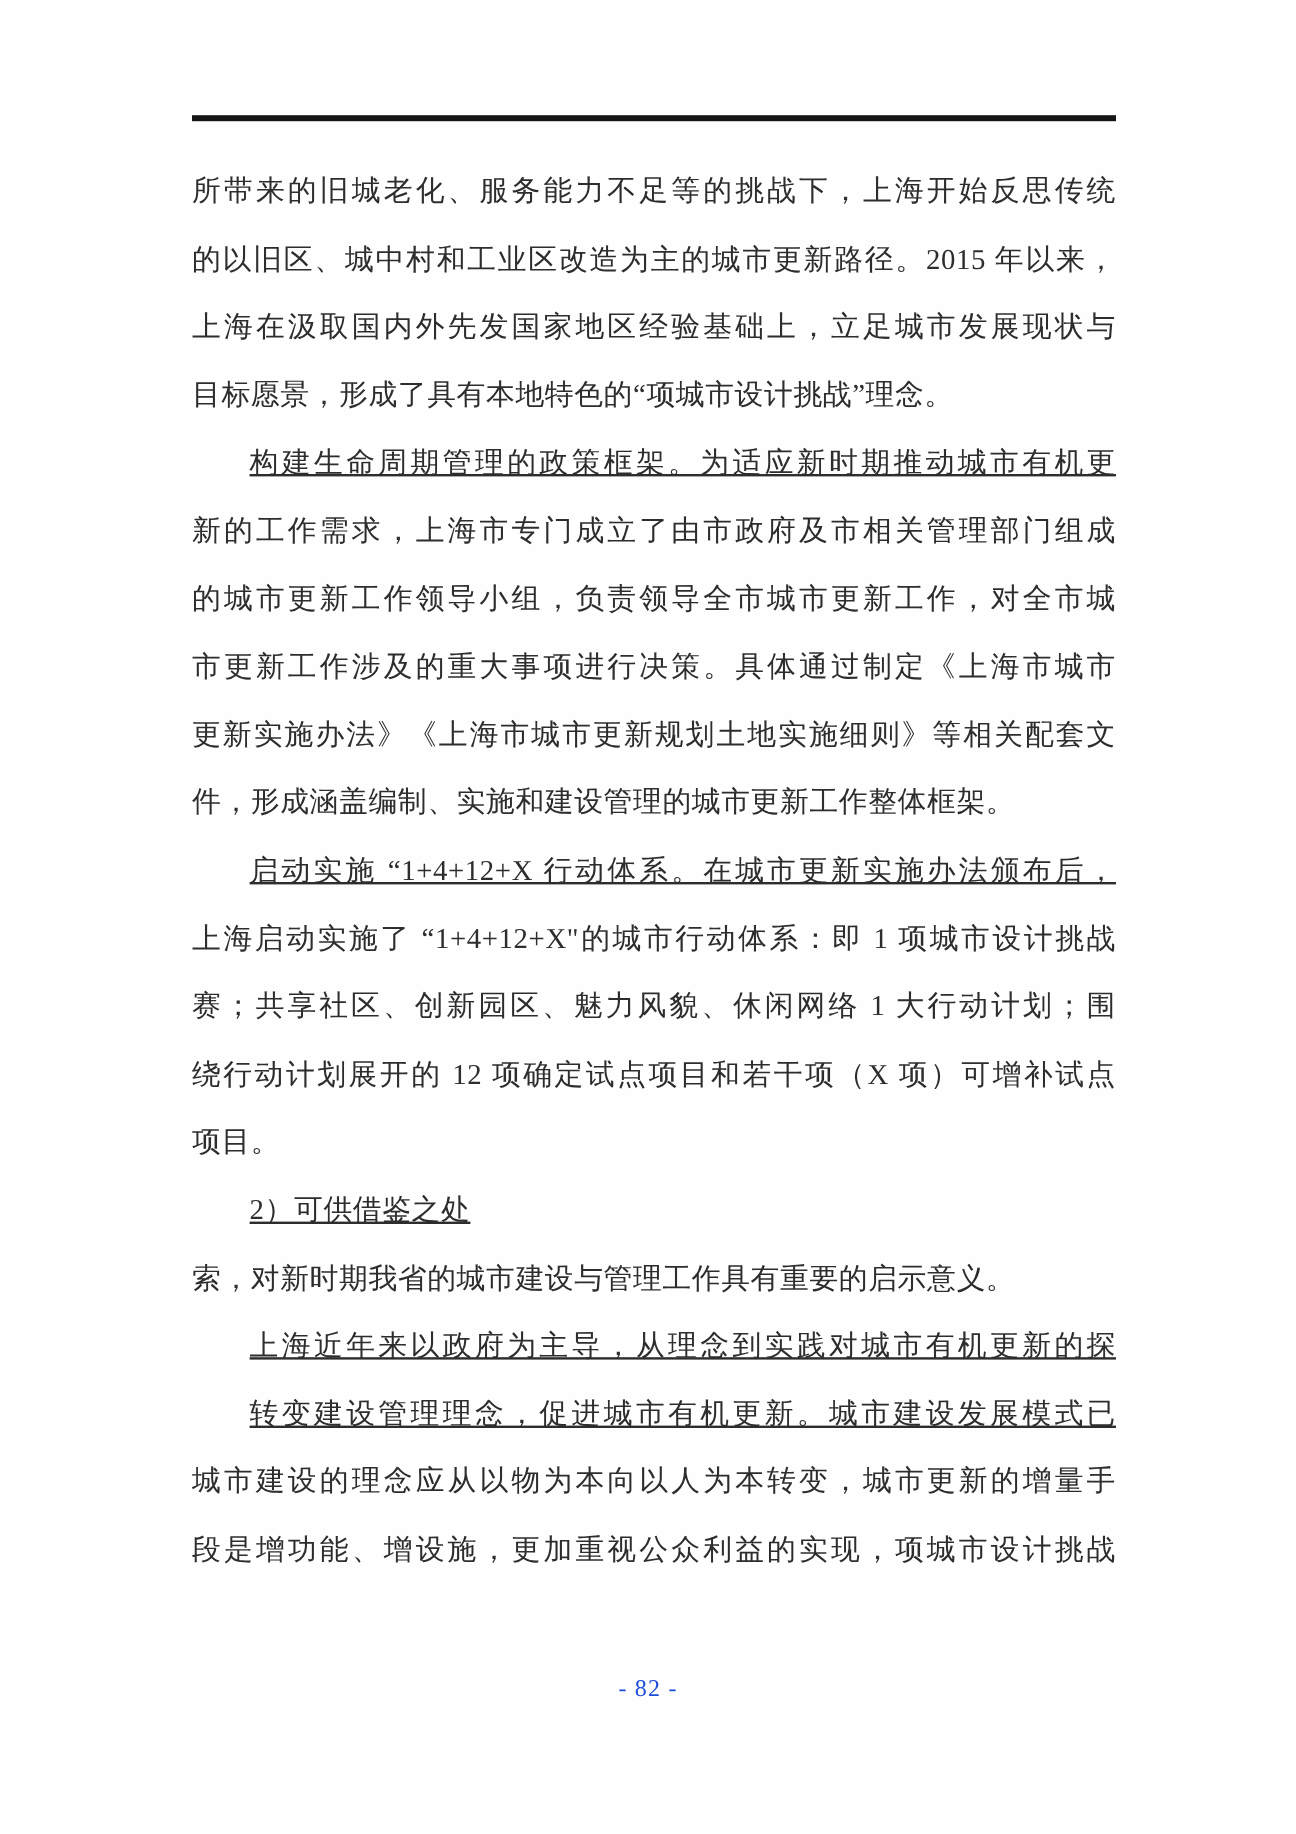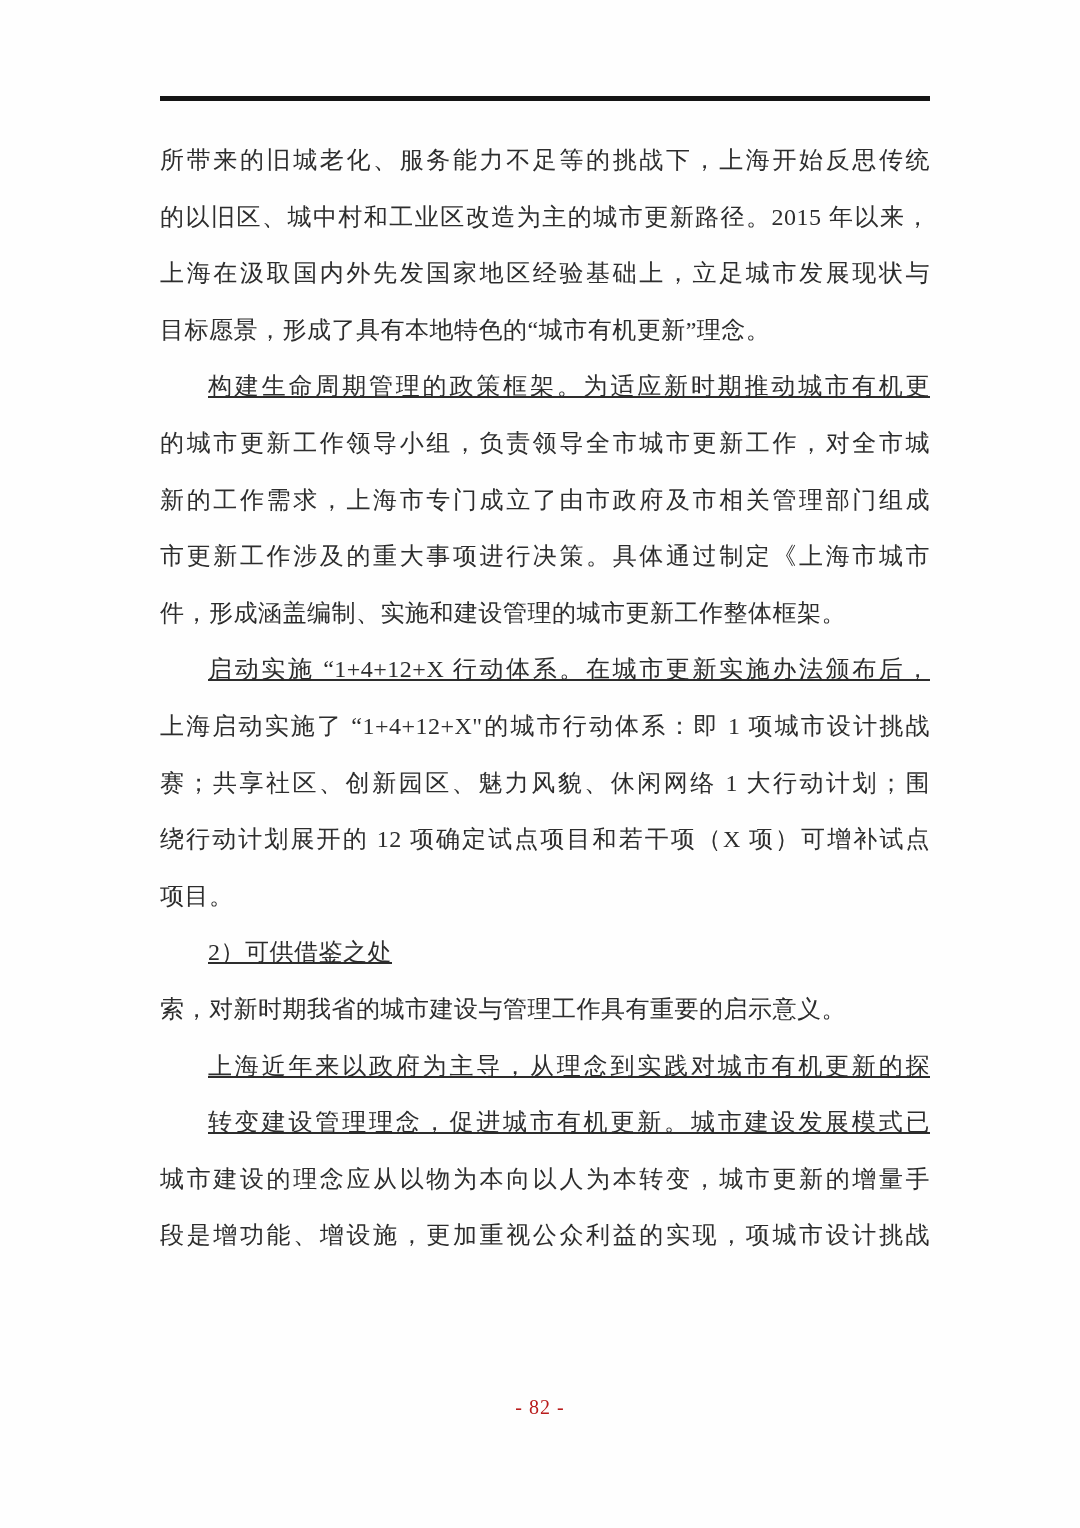--- a/index.html
+++ b/index.html
@@ -48,45 +48,46 @@
     text-indent: 2em;
     text-decoration: underline;
   }
   .page-number {
     position: absolute;
     left: 0;
     top: 1396px;
     width: 1080px;
     text-align: center;
     font-size: 20px;
-    color: #b91c1c;
+    color: #1d4ed8;
     letter-spacing: 1px;
   }
 </style>
 </head>
 <body>
 
 <div class="page">
 
   <div class="header-rule"></div>
 
   <div class="body-text">
 
     <div>
       <div class="line">所带来的旧城老化、服务能力不足等的挑战下，上海开始反思传统</div>
       <div class="line">的以旧区、城中村和工业区改造为主的城市更新路径。2015 年以来，</div>
       <div class="line">上海在汲取国内外先发国家地区经验基础上，立足城市发展现状与</div>
-      <div class="line last">目标愿景，形成了具有本地特色的“城市有机更新”理念。</div>
+      <div class="line last">目标愿景，形成了具有本地特色的“项城市设计挑战”理念。</div>
     </div>
 
     <div>
       <div class="line ind">构建生命周期管理的政策框架。为适应新时期推动城市有机更</div>
+      <div class="line">新的工作需求，上海市专门成立了由市政府及市相关管理部门组成</div>
       <div class="line">的城市更新工作领导小组，负责领导全市城市更新工作，对全市城</div>
-      <div class="line">新的工作需求，上海市专门成立了由市政府及市相关管理部门组成</div>
       <div class="line">市更新工作涉及的重大事项进行决策。具体通过制定《上海市城市</div>
+      <div class="line">更新实施办法》《上海市城市更新规划土地实施细则》等相关配套文</div>
       <div class="line last">件，形成涵盖编制、实施和建设管理的城市更新工作整体框架。</div>
     </div>
 
     <div>
       <div class="line ind">启动实施 “1+4+12+X 行动体系。在城市更新实施办法颁布后，</div>
       <div class="line">上海启动实施了 “1+4+12+X"的城市行动体系：即 1 项城市设计挑战</div>
       <div class="line">赛；共享社区、创新园区、魅力风貌、休闲网络 1 大行动计划；围</div>
       <div class="line">绕行动计划展开的 12 项确定试点项目和若干项（X 项）可增补试点</div>
       <div class="line last">项目。</div>
     </div>

